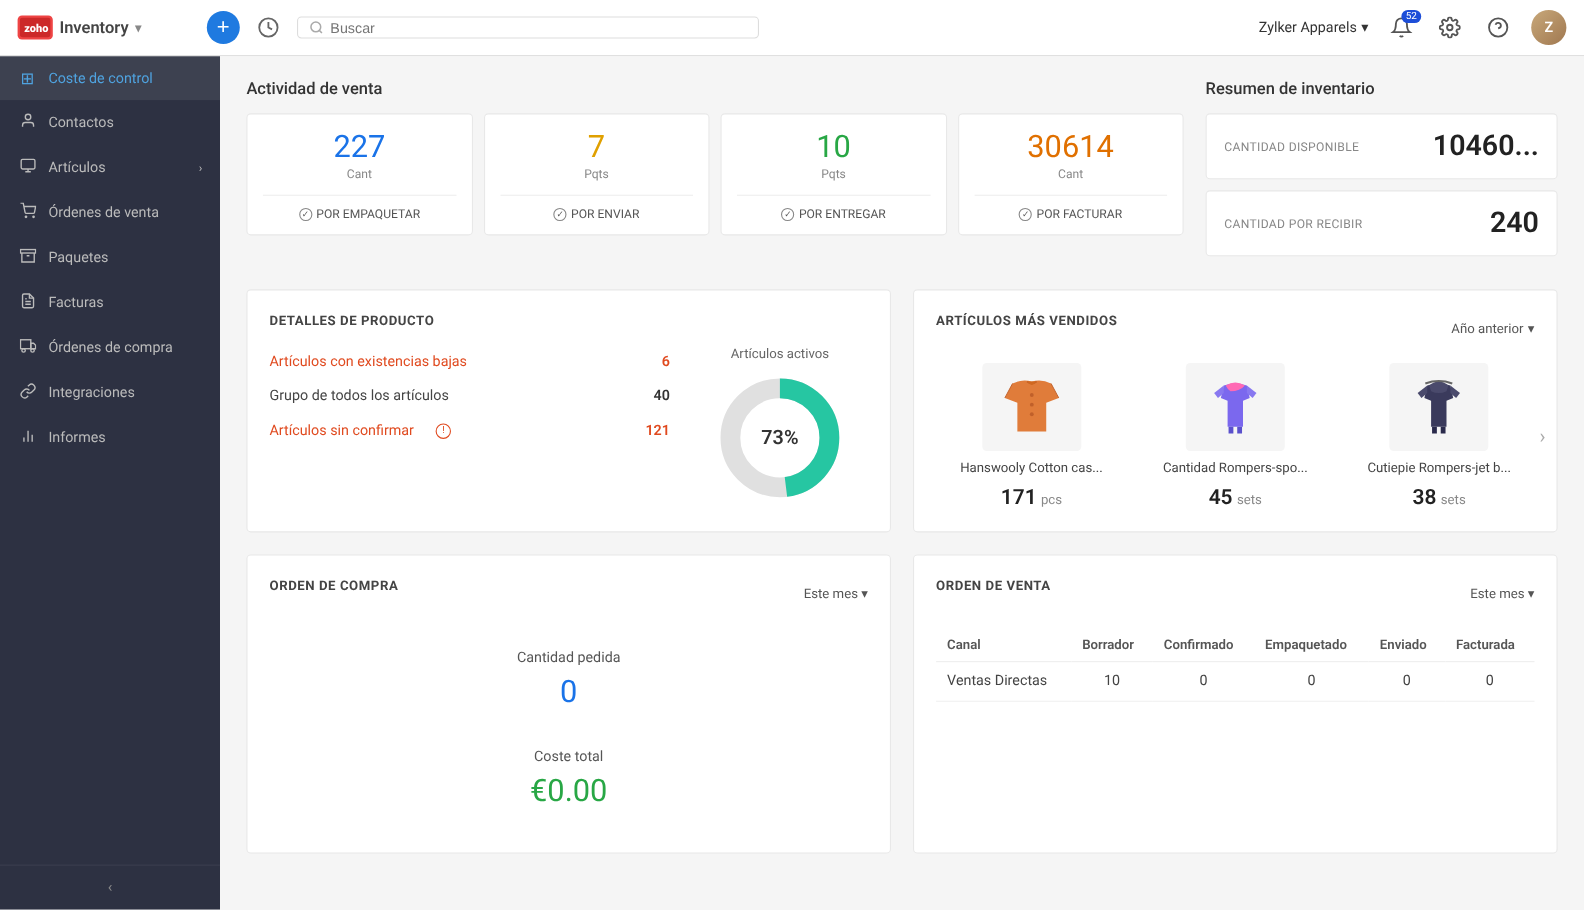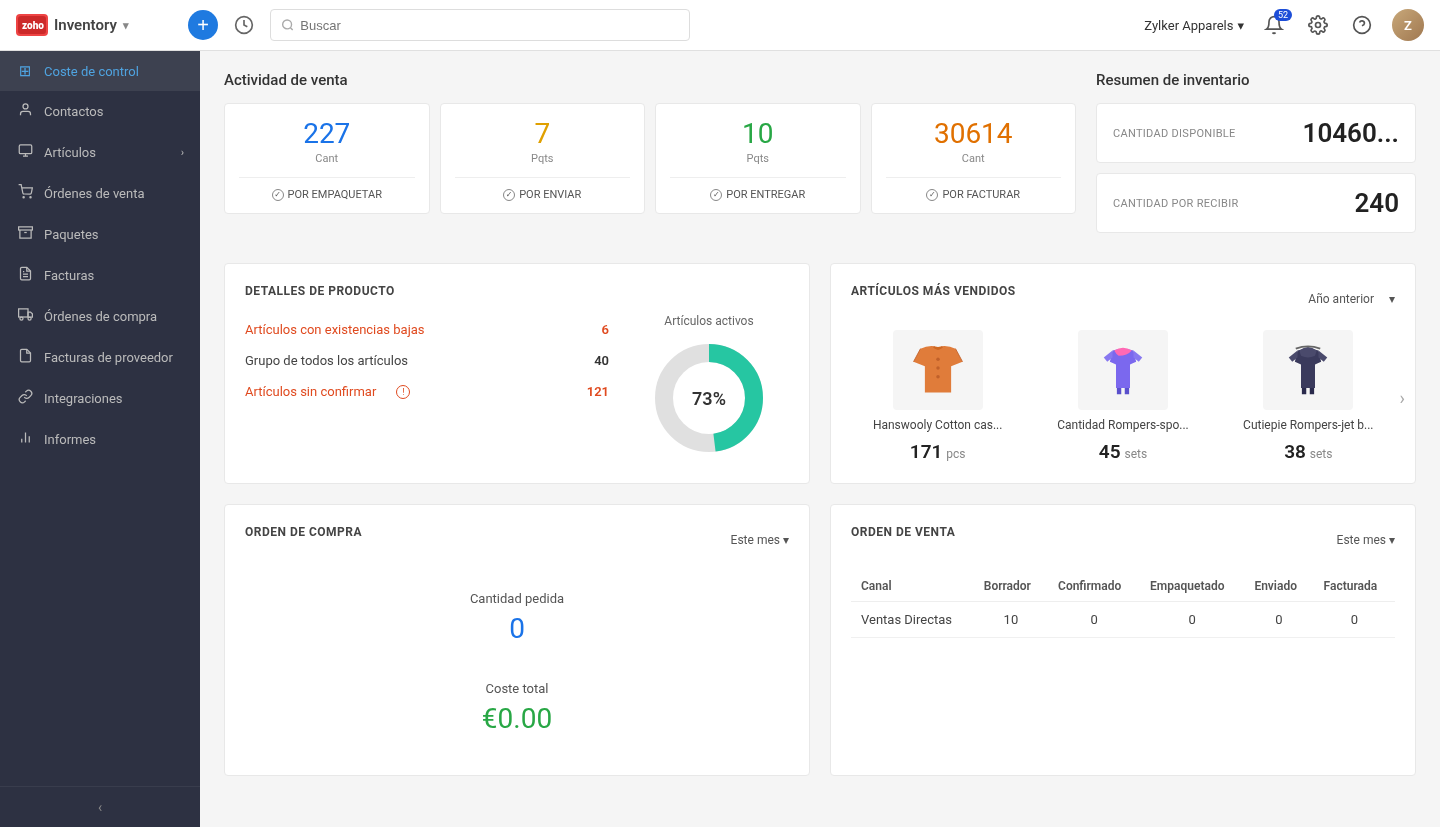--- a/index.html
+++ b/index.html
@@ -45,21 +45,21 @@
     }
     .topbar-history {
       width: 28px; height: 28px;
       display: flex; align-items: center; justify-content: center;
       cursor: pointer; color: #555; flex-shrink: 0;
     }
     .topbar-search {
       flex: 1; max-width: 420px;
       border: 1px solid #ddd;
       border-radius: 4px;
-      height: 32px;
+      height: 20px;
       display: flex; align-items: center;
       padding: 0 10px; gap: 6px;
       background: #fff;
     }
     .topbar-search input {
       border: none; outline: none; font-size: 13px; color: #888; width: 100%;
       background: transparent;
     }
     .topbar-right {
       margin-left: auto;
@@ -305,21 +305,21 @@
     .top-selling-header {
       display: flex;
       align-items: center;
       justify-content: space-between;
       margin-bottom: 16px;
     }
     .period-selector {
       font-size: 12px;
       color: #555;
       cursor: pointer;
-      display: flex; align-items: center; gap: 15px;
+      display: flex; align-items: center; gap: 4px;
     }
     .selling-products {
       display: flex;
       gap: 12px;
       align-items: flex-start;
       position: relative;
     }
     .selling-product {
       flex: 1;
       display: flex;
@@ -545,29 +545,20 @@
     <div class="sidebar-item">
       <span class="icon">
         <svg width="15" height="15" viewBox="0 0 24 24" fill="none" stroke="currentColor" stroke-width="2">
             <rect x="1" y="3" width="15" height="13"></rect>
             <polygon points="16 8 20 8 23 11 23 16 16 16 16 8"></polygon>
             <circle cx="5.5" cy="18.5" r="2.5"></circle>
             <circle cx="18.5" cy="18.5" r="2.5"></circle>
           </svg>
       </span>
       <span>Órdenes de compra</span>
-    </div>
-    <div class="sidebar-item">
-      <span class="icon">
-        <svg width="15" height="15" viewBox="0 0 24 24" fill="none" stroke="currentColor" stroke-width="2">
-            <path d="M14 2H6a2 2 0 0 0-2 2v16a2 2 0 0 0 2 2h12a2 2 0 0 0 2-2V8z"></path>
-            <polyline points="14 2 14 8 20 8"></polyline>
-          </svg>
-      </span>
-      <span>Facturas de proveedor</span>
     </div>
     <div class="sidebar-item">
       <span class="icon">
         <svg width="15" height="15" viewBox="0 0 24 24" fill="none" stroke="currentColor" stroke-width="2">
             <path d="M10 13a5 5 0 0 0 7.54.54l3-3a5 5 0 0 0-7.07-7.07l-1.72 1.71"></path>
             <path d="M14 11a5 5 0 0 0-7.54-.54l-3 3a5 5 0 0 0 7.07 7.07l1.71-1.71"></path>
           </svg>
       </span>
       <span>Integraciones</span>
     </div>

